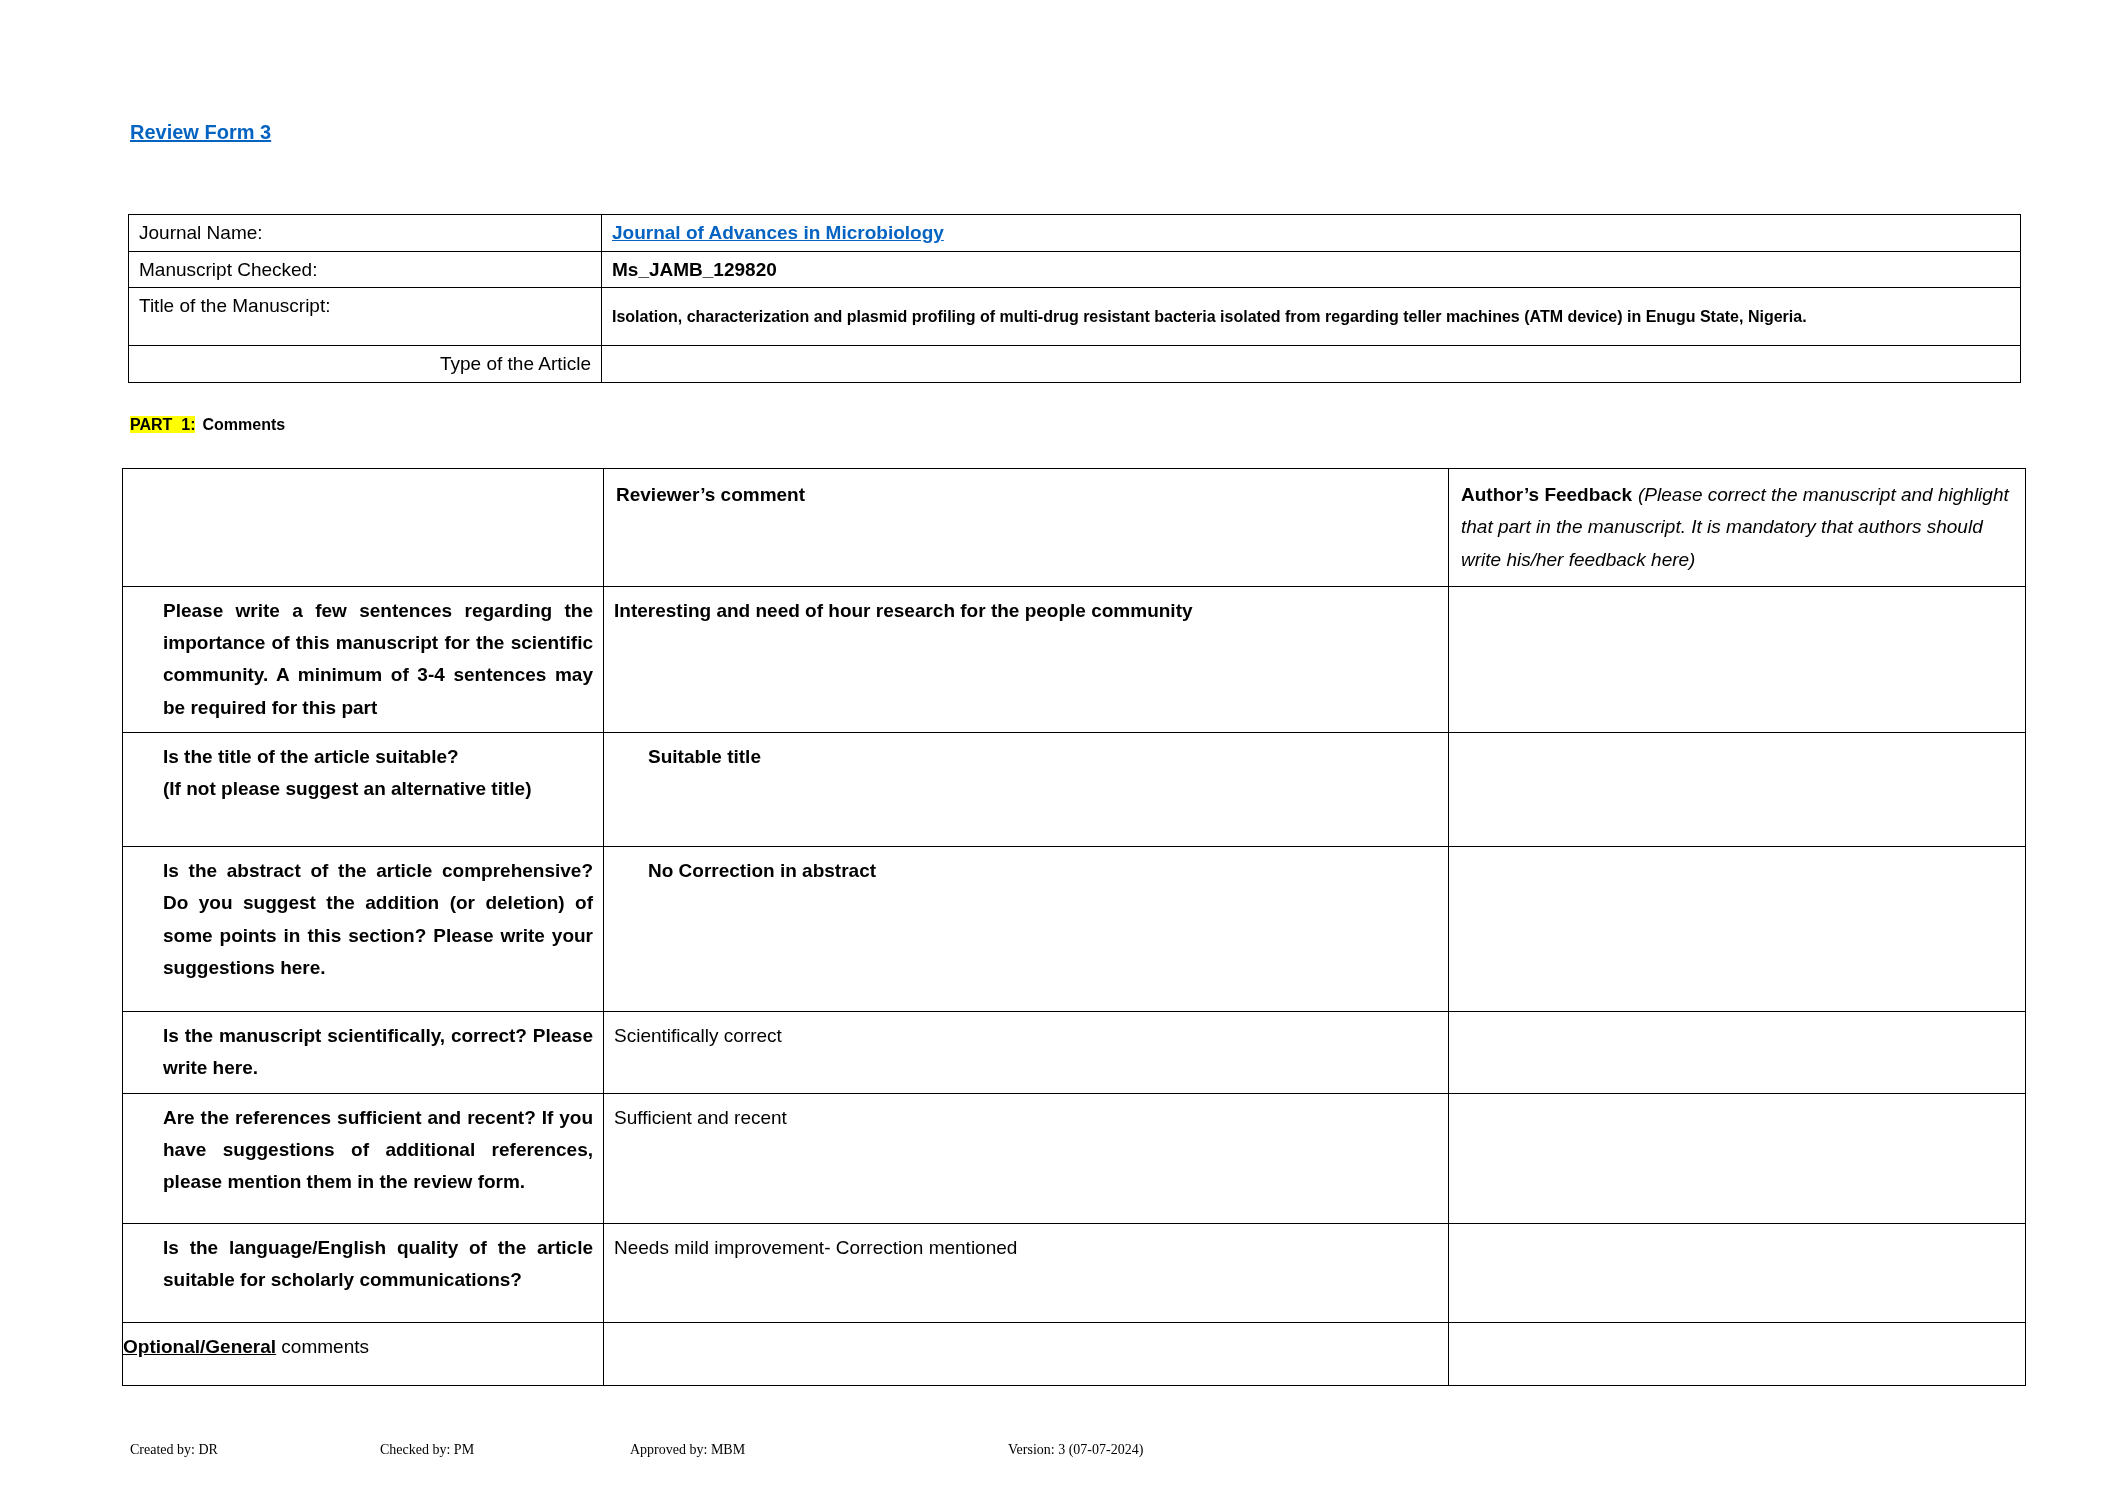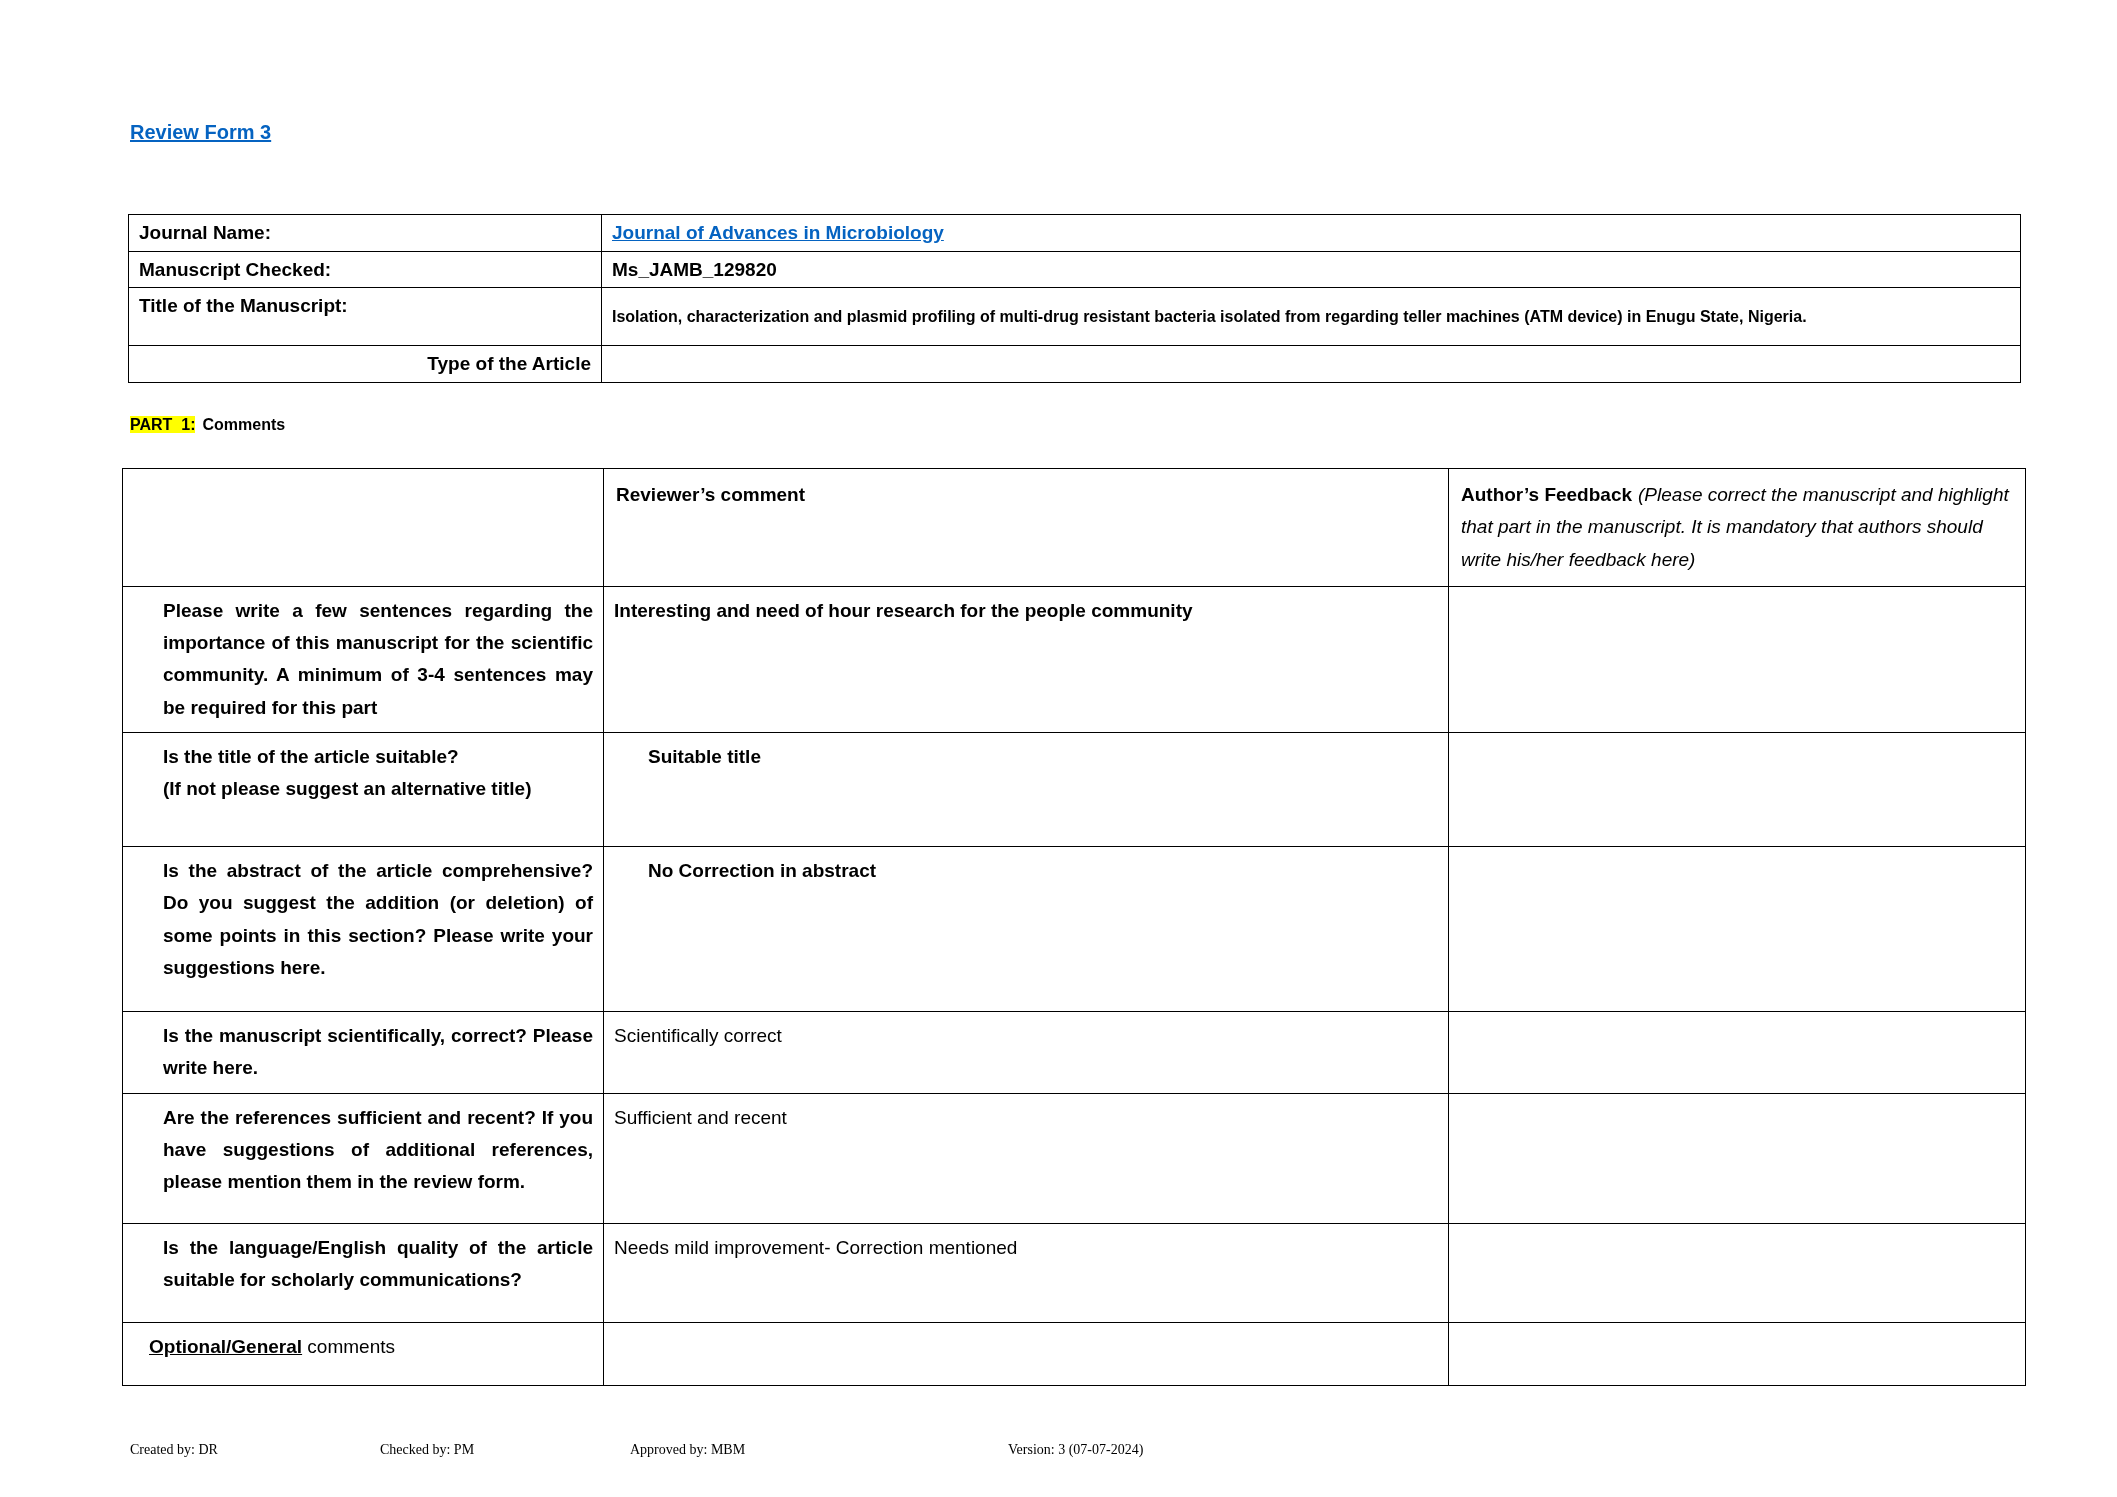--- a/index.html
+++ b/index.html
@@ -38,21 +38,21 @@
     border-collapse: collapse;
     table-layout: fixed;
   }
   .meta-table td {
     border: var(--bd);
     padding: 5px 10px;
     vertical-align: top;
     font-size: 19px;
     line-height: 1.35;
   }
-  .meta-table td.meta-label { width: 473px; font-weight: bold; }
+  .meta-table td.meta-label { width: 473px; font-weight: normal; }
   .meta-table td.meta-value { font-weight: bold; }
   .meta-table td.meta-value.small { font-size: 16px; vertical-align: middle; }
   #meta-tbody tr:nth-child(1) td { height: 36px; }
   #meta-tbody tr:nth-child(2) td { height: 36px; }
   #meta-tbody tr:nth-child(3) td { height: 58px; }
   #meta-tbody tr:nth-child(4) td { height: 30px; text-align: right; }
   .doc-link {
     color: var(--link-blue);
     font-weight: bold;
     cursor: pointer;
@@ -102,21 +102,21 @@
   .q-cell {
     font-weight: bold;
     text-align: justify;
     padding: 8px 10px 8px 40px;
     line-height: 1.7;
     white-space: pre-line;
   }
   .q-cell.plain {
     font-weight: normal;
     text-align: left;
-    padding-left: 26px;
+    padding-left: 0;
   }
   .u-bold { font-weight: bold; text-decoration: underline; }
   .c-cell { padding: 8px 10px; line-height: 1.7; }
   .c-cell.bold { font-weight: bold; }
   .c-cell.indent { padding-left: 44px; }
   .f-cell { padding: 8px 10px; }
   #comments-tbody tr:nth-child(1) td { height: 132px; margin-top: 32px; }
   #comments-tbody tr:nth-child(2) td { height: 114px; }
   #comments-tbody tr:nth-child(3) td { height: 165px; }
   #comments-tbody tr:nth-child(4) td { height: 66px; }

